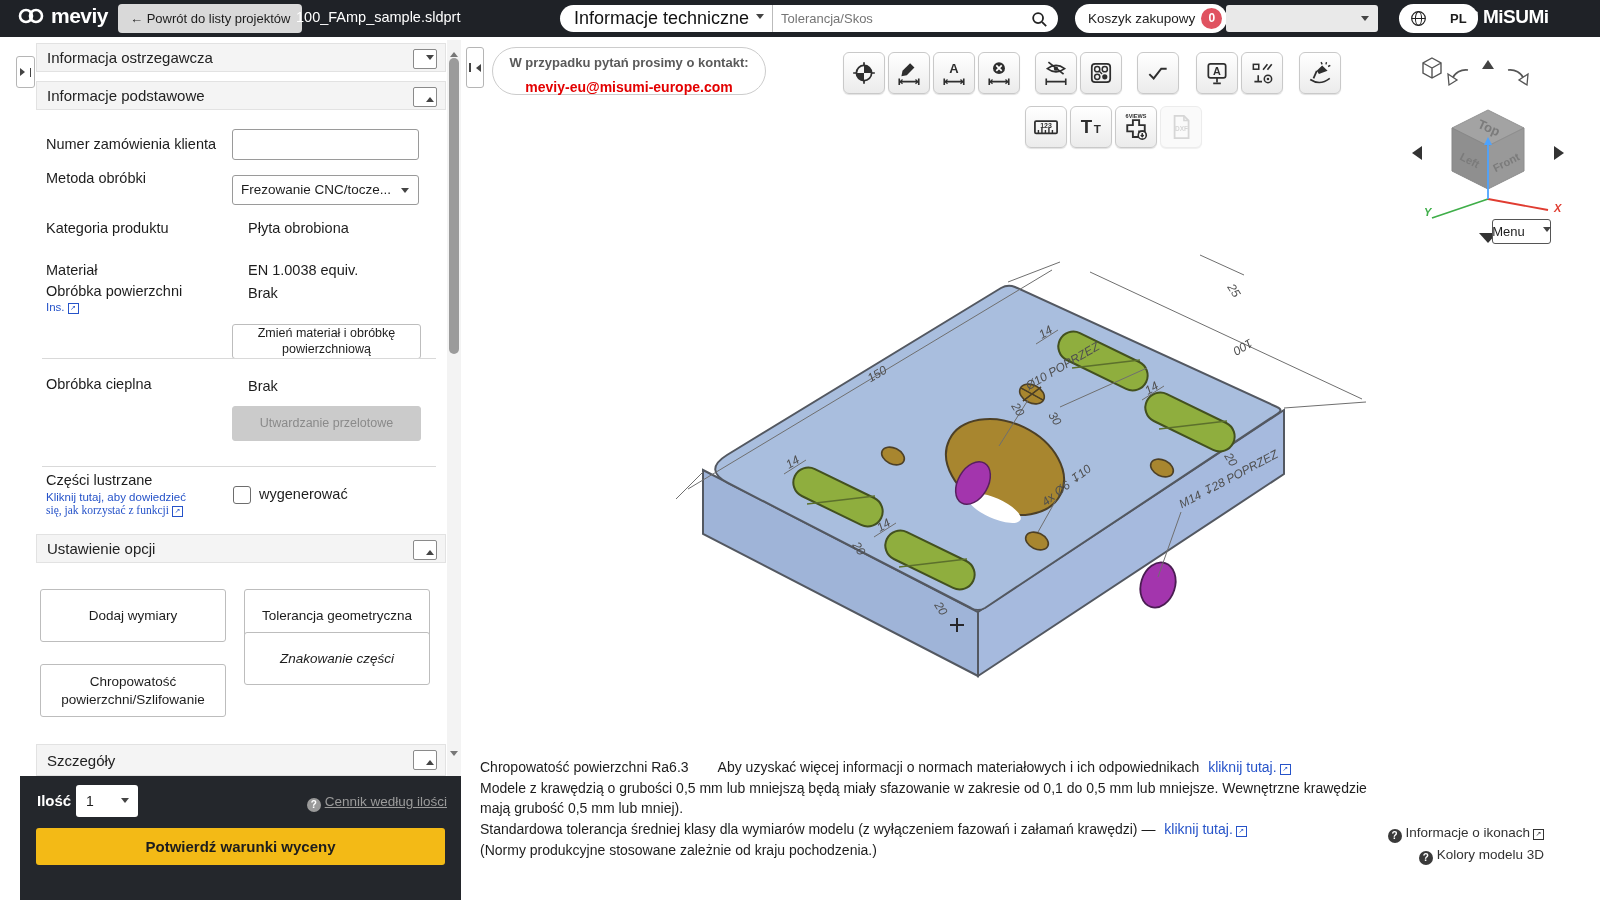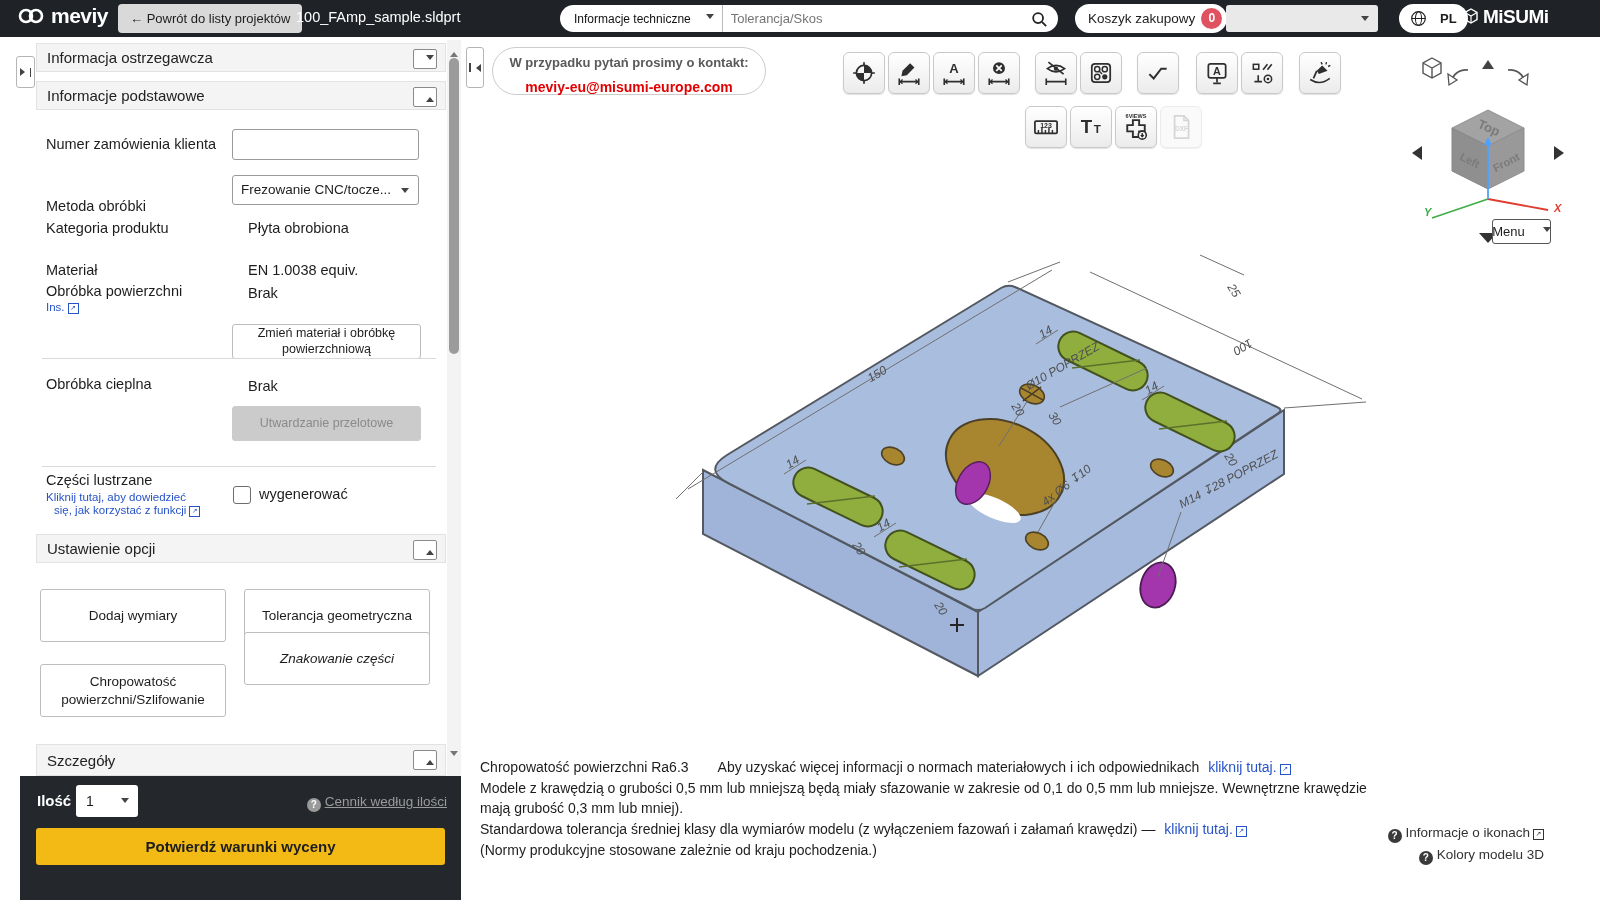--- a/index.html
+++ b/index.html
@@ -9,32 +9,32 @@
 
   
   .topbar{position:absolute;left:0;top:0;width:1600px;height:37px;background:#1f2227;}
   .logo{position:absolute;left:16px;top:4px;display:flex;align-items:center;color:#fff;}
   .logo b{font-size:21px;letter-spacing:-0.5px;}
   .back-btn{position:absolute;left:118px;top:4px;height:29px;line-height:29px;background:#d9d9d9;
             color:#1d1d1d;font-size:13px;border-radius:4px;padding:0 12px;cursor:pointer;}
   .filename{position:absolute;left:296px;top:9px;color:#fff;font-size:14.5px;}
   .search{position:absolute;left:560px;top:5px;width:498px;height:27px;background:#fff;border-radius:15px;
           display:flex;align-items:center;overflow:hidden;}
-  .search .cat{font-size:12px;padding:0 8px 0 14px;color:#111;white-space:nowrap;display:flex;align-items:center;gap:15px;cursor:pointer;}
+  .search .cat{font-size:18px;padding:0 8px 0 14px;color:#111;white-space:nowrap;display:flex;align-items:center;gap:7px;cursor:pointer;}
   .search .divider{width:1px;height:27px;background:#bbb;}
   .search input{flex:1;border:0;outline:0;font-size:13px;padding:0 8px;font-family:inherit;color:#333;}
   .search .mag{margin-right:10px;cursor:pointer;display:flex;}
   .cart{position:absolute;left:1075px;top:4px;height:29px;background:#fff;border-radius:15px;display:flex;
         align-items:center;padding:0 5px 0 13px;font-size:13.5px;gap:6px;cursor:pointer;}
   .badge{width:21px;height:21px;border-radius:50%;background:#e05260;color:#fff;font-size:12px;
          font-weight:bold;text-align:center;line-height:21px;}
   .empty-select{position:absolute;left:1226px;top:5px;width:152px;height:27px;background:#e9e9e9;
                 border-radius:3px;cursor:pointer;}
   .lang{position:absolute;left:1399px;top:4px;height:29px;background:#fff;border-radius:15px;display:flex;
-        align-items:center;gap:13px;padding:0 11px;font-size:13px;font-weight:bold;cursor:pointer;}
+        align-items:center;gap:23px;padding:0 11px;font-size:13px;font-weight:bold;cursor:pointer;}
   .misumi{position:absolute;left:1463px;top:6px;display:flex;align-items:center;gap:4px;color:#fff;}
   .misumi b{font-size:19px;letter-spacing:-0.5px;}
 
   
   .tri-down{width:0;height:0;border:4px solid transparent;border-top:5px solid #444;display:inline-block;}
   .tri-up{width:0;height:0;border:4px solid transparent;border-bottom:5px solid #444;display:inline-block;}
   .caret-abs{position:absolute;right:9px;top:11px;}
 
   
   .sidebar{position:absolute;left:36px;top:40px;width:410px;height:736px;background:#fff;}
@@ -185,21 +185,21 @@
     <div class="sec-header" style="top:41px;">
       <span>Informacje podstawowe</span>
       <span class="toggle">
           <span class="tri-up"></span>
         </span>
     </div>
 
     <div class="flabel" style="left:10px;top:96px;">Numer zamówienia klienta</div>
     <input class="tinput" style="top: 89px;">
 
-    <div class="flabel" style="left:10px;top:158px;">Metoda obróbki</div>
+    <div class="flabel" style="left:10px;top:130px;">Metoda obróbki</div>
     <div class="fselect" style="top:135px;">
       <span>Frezowanie CNC/tocze...</span>
       <span class="tri-down caret-abs" style="top:12px;"></span>
     </div>
 
     <div class="flabel" style="left:10px;top:180px;">Kategoria produktu</div>
     <div class="fvalue" style="left:212px;top:180px;">Płyta obrobiona</div>
 
     <div class="flabel" style="left:10px;top:222px;">Materiał</div>
     <div class="fvalue" style="left:212px;top:222px;">EN 1.0038 equiv.</div>
@@ -213,21 +213,21 @@
     <div class="hr" style="top:318px;"></div>
 
     <div class="flabel" style="left:10px;top:336px;">Obróbka cieplna</div>
     <div class="fvalue" style="left:212px;top:338px;">Brak</div>
     <div class="sbtn disabled" style="top:366px;height:35px;">Utwardzanie przelotowe</div>
 
     <div class="hr" style="top:426px;"></div>
 
     <div class="flabel" style="left:10px;top:432px;">Części lustrzane</div>
     <a class="smalllink" style="left:10px;top:451px;">Kliknij tutaj, aby dowiedzieć</a>
-    <a class="smalllink" style="left:18px;top:464px;"><span>się, jak korzystać z funkcji</span><span class="ext"></span></a>
+    <a class="smalllink" style="left:10px;top:464px;font-family:Liberation Serif, serif;"><span>się, jak korzystać z funkcji</span><span class="ext"></span></a>
     <span class="cbox" style="left:197px;top:446px;"></span>
     <div class="flabel" style="left:223px;top:446px;">wygenerować</div>
 
     <div class="sec-header" style="top:494px;">
       <span>Ustawienie opcji</span>
       <span class="toggle">
           <span class="tri-up"></span>
         </span>
     </div>
 
@@ -492,21 +492,21 @@
   </div>
 
   <div class="notes">
     <div class="nl">
       <span>Chropowatość powierzchni Ra6.3</span>
       <span style="display:inline-block;width:22px;"></span>
       <span>Aby uzyskać więcej informacji o normach materiałowych i ich odpowiednikach</span>
       <a class="blue" style="margin-left:5px;">kliknij tutaj.</a><span class="ext blue"></span>
     </div>
     <div class="nl">Modele z krawędzią o grubości 0,5 mm lub mniejszą będą miały sfazowanie w zakresie od 0,1 do 0,5 mm lub mniejsze. Wewnętrzne krawędzie</div>
-    <div class="nl">mają grubość 0,3 mm lub mniej).</div>
+    <div class="nl">mają grubość 0,5 mm lub mniej).</div>
     <div class="nl">
       <span>Standardowa tolerancja średniej klasy dla wymiarów modelu (z wyłączeniem fazowań i załamań krawędzi) —</span>
       <a class="blue" style="margin-left:5px;">kliknij tutaj.</a><span class="ext blue"></span>
     </div>
     <div class="nl">(Normy produkcyjne stosowane zależnie od kraju pochodzenia.)</div>
   </div>
 
   <div class="help">
     <div class="hrow">
       <span class="qmark"></span>

